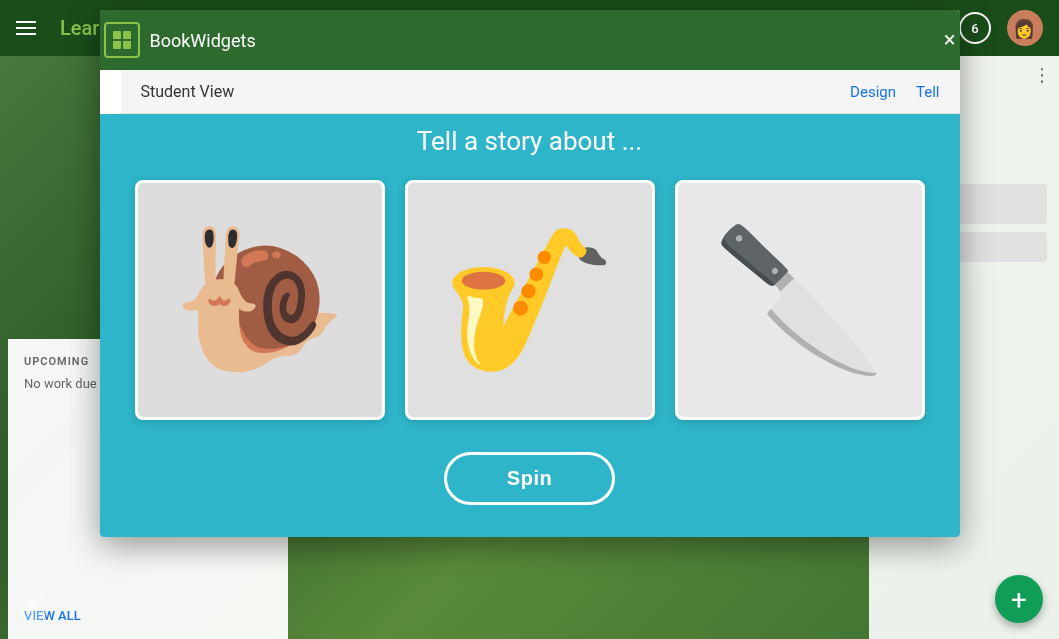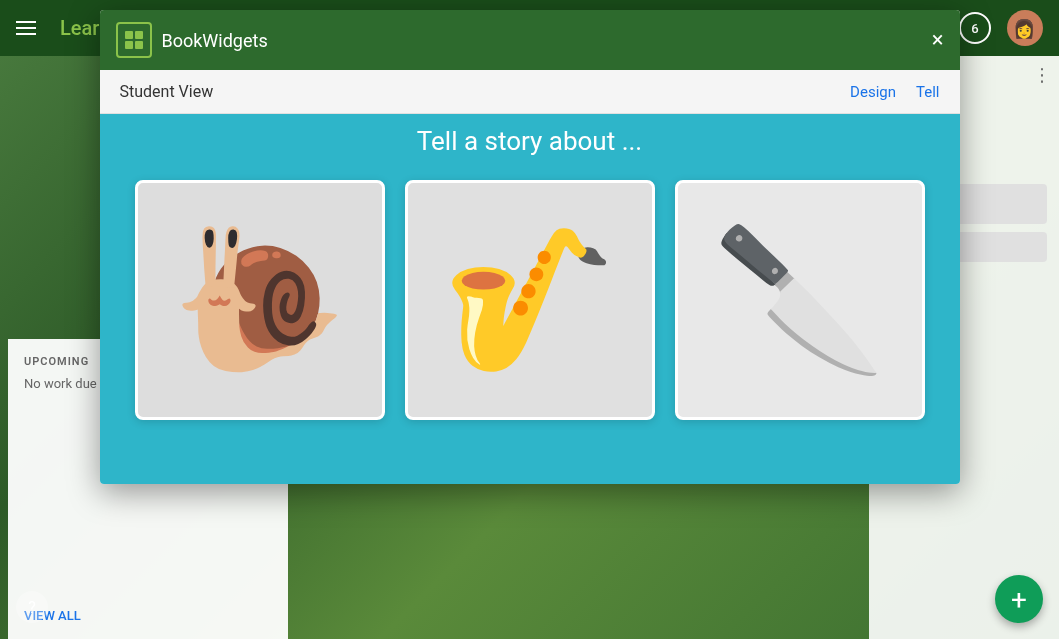--- a/index.html
+++ b/index.html
@@ -243,21 +243,21 @@
       width: 860px;
       background: #fff;
       border-radius: 4px;
       overflow: hidden;
       box-shadow: 0 8px 32px rgba(0,0,0,0.4);
     }
 
     
     .modal-header {
       background: #2d6a2d;
-      padding: 12px 16px;
+      padding: 12px 4px;
       display: flex;
       align-items: center;
       justify-content: space-between;
     }
     .modal-logo {
       display: flex;
       align-items: center;
       gap: 10px;
     }
     .modal-logo-icon {
@@ -284,20 +284,21 @@
     }
 
     
     .modal-subheader {
       background: #f5f5f5;
       padding: 12px 20px;
       display: flex;
       align-items: center;
       justify-content: space-between;
       border-bottom: 1px solid #e0e0e0;
+      margin-left: 21px;
     }
     .modal-subheader-title {
       font-size: 16px;
       color: #333;
       font-weight: 400;
     }
     .modal-subheader-links {
       display: flex;
       gap: 20px;
     }
@@ -452,16 +453,19 @@
           <span class="card-emoji">🐌</span>
         </div>
         <div class="card sax-card">
           <span class="card-emoji">🎷</span>
         </div>
         <div class="card knife-card">
           <span class="card-emoji">🔪</span>
         </div>
       </div>
 
+      <div class="spin-btn-container">
+        <button class="spin-btn">Spin</button>
+      </div>
     </div>
 
   </div>
 </div>
 
 </body></html>

